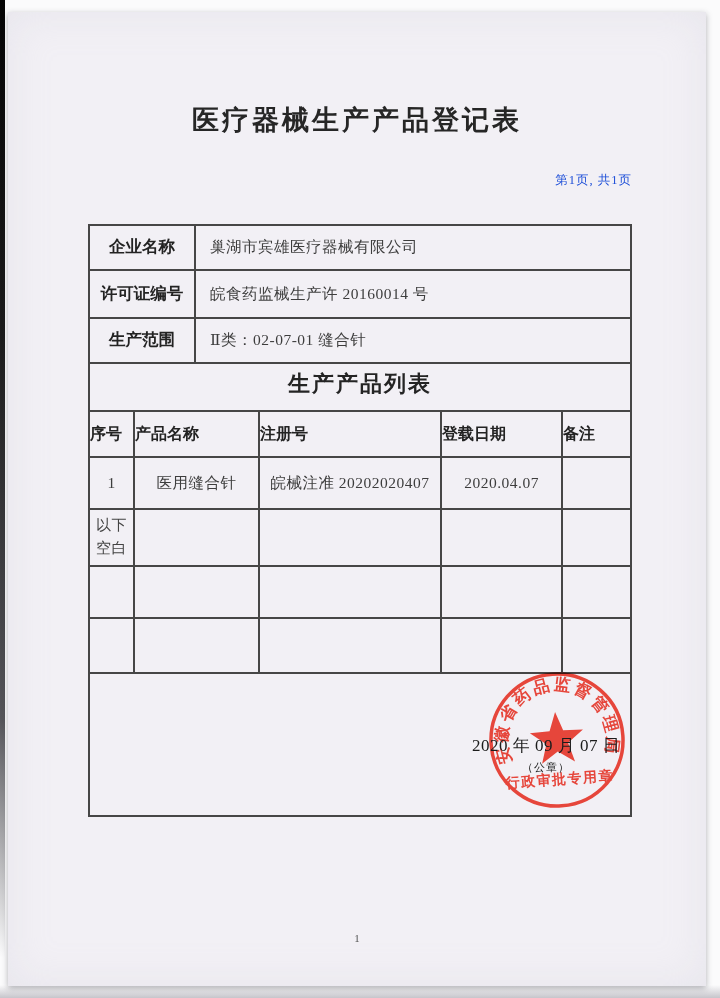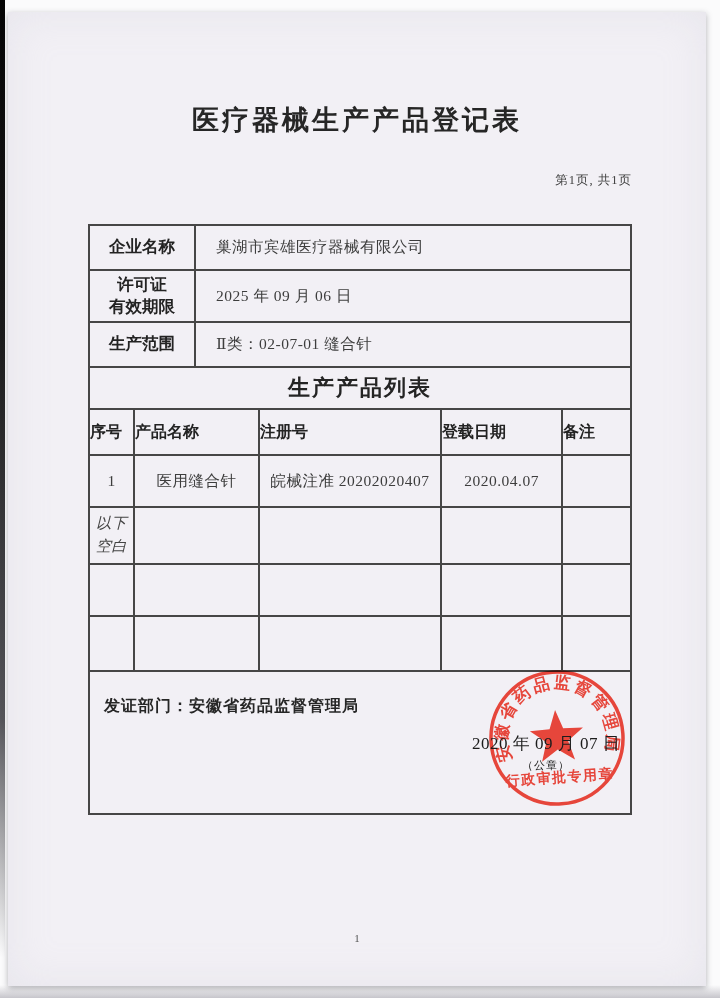--- a/index.html
+++ b/index.html
@@ -24,51 +24,51 @@
     box-shadow:0 2px 6px rgba(40,40,50,.35), inset 0 0 40px rgba(200,198,210,.25);
   }
 
   .doc-title {
     position:absolute; top:90px; left:0; width:100%;
     text-align:center; font-size:27px; font-weight:bold;
     letter-spacing:3px; color:#262626;
   }
   .page-indicator {
     position:absolute; top:160px; left:80px; width:544px;
-    text-align:right; font-size:12.5px; color:#404040; letter-spacing:1px;
+    text-align:right; font-size:12.5px; color:#1d4ed8; letter-spacing:1px;
   }
 
   .doc-table { position:absolute; left:80px; top:188px; width:544px; color:#2c2c2c;margin-top:24px; }
   table { border-collapse:collapse; width:100%; table-layout:fixed; }
   td, th { border:2px solid #464646; background:#f2f0f5; }
 
   .info-table td.lbl {
     text-align:center; font-weight:bold; font-size:16.5px;
     white-space:pre-line; line-height:1.35; color:#232323;
   }
   .info-table td.val {
-    padding-left:20px; font-size:15.5px; font-weight:normal;
+    padding-left:14px; font-size:15.5px; font-weight:normal;
     color:#3d3d3d; letter-spacing:.5px;
   }
 
   .section-title {
     border:2px solid #464646; border-top:none; margin-top:0;
-    height:42px; line-height:40px; text-align:center;
+    height:48px; line-height:40px; text-align:center;
     font-size:22px; font-weight:bold; letter-spacing:2px; color:#242424;
   }
   .prod-table { margin-top:-2px; }
   .prod-table th {
     font-size:16px; font-weight:bold; text-align:left; color:#232323;
   }
   .prod-table td {
     font-size:15.5px; text-align:center; color:#3d3d3d; letter-spacing:.5px;
   }
   .prod-table td.seq-blank {
     text-align:center; padding:4px 6px; font-size:15px;
-    white-space:pre-line; line-height:1.55; vertical-align:top; color:#444;font-style:italic;
+    white-space:pre-line; line-height:1.55; vertical-align:top; color:#444;
   }
 
   .footer-cell {
     position:relative; border:2px solid #464646; margin-top:-2px;
     height:145px; background:#f2f0f5;
   }
   .issuing-dept {
     position:absolute; left:14px; top:24px;
     font-size:16px; font-weight:bold; color:#262626; letter-spacing:1px;
   }
@@ -109,24 +109,23 @@
       <table class="info-table">
         <colgroup>
             <col style="width:106px">
             <col>
           </colgroup>
         <tbody>
           <tr style="height:45px">
             <td class="lbl">企业名称</td>
             <td class="val">巢湖市宾雄医疗器械有限公司</td>
           </tr>
-          <tr style="height:52px">
-            <td class="lbl">许可证
-有效期限</td>
-            <td class="val">2025 年 09 月 06 日</td>
+          <tr style="height:48px">
+            <td class="lbl">许可证编号</td>
+            <td class="val">皖食药监械生产许 20160014 号</td>
           </tr>
           <tr style="height:45px">
             <td class="lbl">生产范围</td>
             <td class="val">Ⅱ类：02-07-01 缝合针</td>
           </tr>
         </tbody>
       </table>
 
       <div class="section-title">生产产品列表</div>
 
@@ -172,21 +171,20 @@
             <td></td>
             <td></td>
             <td></td>
             <td></td>
             <td></td>
           </tr>
         </tbody>
       </table>
 
       <div class="footer-cell">
-        <div class="issuing-dept">发证部门：安徽省药品监督管理局</div>
 
         <svg class="seal-svg" viewBox="0 0 160 160">
           <circle cx="80" cy="80" r="66" fill="none" stroke="#f23a2c" stroke-width="3.5"></circle>
           <path id="sealArc" d="M 34.7,101.1 A 50,50 0 1 1 125.3,101.1" fill="none"></path>
           <text font-size="16.5" letter-spacing="3" fill="#f23a2c">
             <textPath href="#sealArc" startOffset="50%" text-anchor="middle">安徽省药品监督管理局</textPath>
           </text>
           <path d="M80,52 L86.8,70.7 L106.6,71.3 L90.9,83.6 L96.5,102.7 L80,91.5 L63.5,102.7 L69.1,83.6 L53.4,71.3 L73.2,70.7 Z" fill="#f23a2c"></path>
           <text x="80" y="124" text-anchor="middle" font-size="14" letter-spacing="1.5" fill="#f23a2c">行政审批专用章</text>
         </svg>

